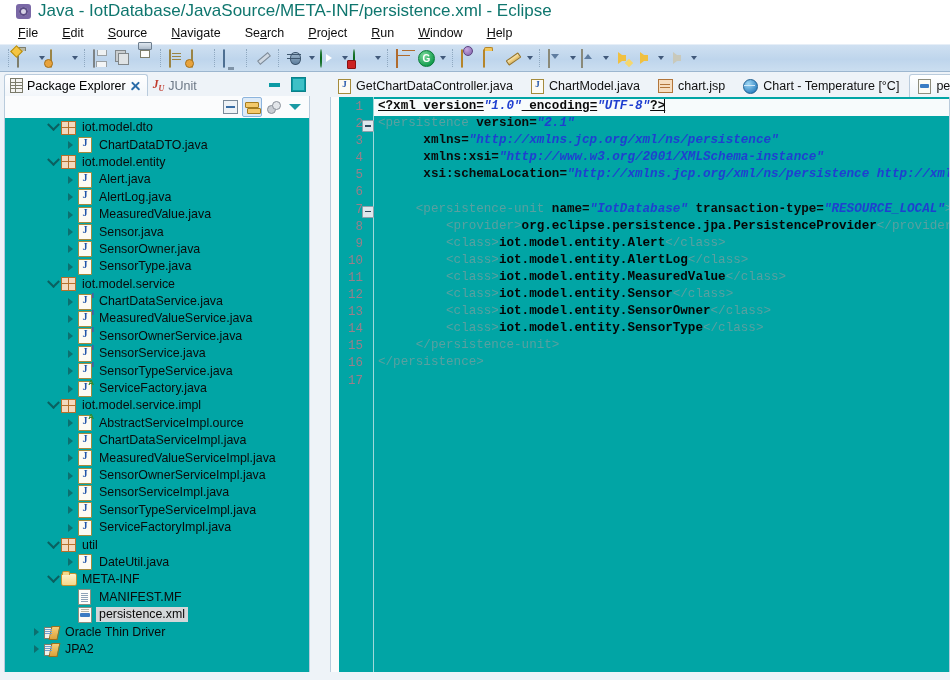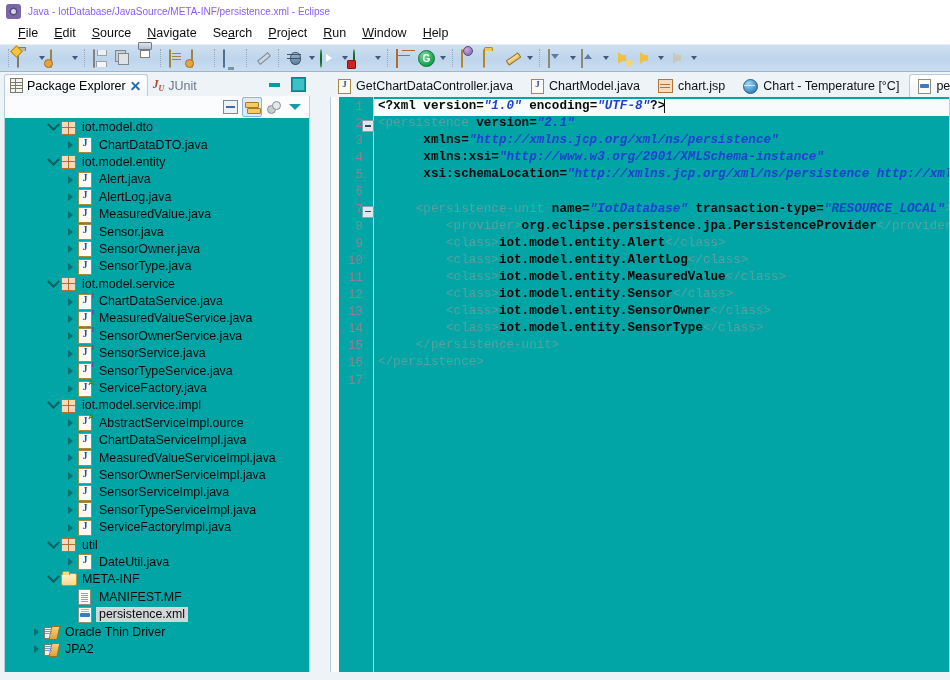--- a/index.html
+++ b/index.html
@@ -15,23 +15,23 @@
     width: 950px; height: 680px;
     background: #ffffff;
   }
 
   
   .titlebar {
     height: 22px;
     background: #ffffff;
     display: flex;
     align-items: center;
-    padding-left: 6px;
-    font-size: 10px;
-    color: #8b5cf6;
+    padding-left: 16px;
+    font-size: 17px;
+    color: #0f766e;
   }
   .title-icon {
     width: 15px; height: 15px;
     margin-right: 7px;
     border-radius: 3px;
     background: #7a68a6;
     position: relative;
     flex: 0 0 auto;
   }
   .title-icon:after {
@@ -47,20 +47,21 @@
 
   
   .menubar {
     height: 22px;
     background: #ffffff;
     display: flex;
     align-items: center;
     padding-left: 10px;
     font-size: 12.5px;
     color: #0d0d0d;
+    gap: 8px;
   }
   .menu-item {
     padding: 2px 8px;
     cursor: default;
     white-space: nowrap;
   }
   .menu-item u { text-decoration: underline; }
 
   
   .toolbar {
@@ -430,21 +431,21 @@
     line-height: 17.1px;
     font: 12.6px "Liberation Mono", monospace;
     white-space: pre;
     padding-left: 4px;
   }
   .cline.current { background: #f7fbfc; }
   .tag   { color: #5aa0a0; }
   .attr  { color: #0a0a0a; font-weight: bold; }
   .val   { color: #1f3fd0; font-style: italic; font-weight: bold; }
   .txt   { color: #050505; font-weight: bold; }
-  .pi    { color: #0a0a0a; font-weight: bold; }
+  .pi    { color: #0a0a0a; font-weight: bold; text-decoration: underline; }
   .caret { border-left: 1px solid #111; }
 
   
   .bottom-strip{
     position:absolute; left:0; bottom:0; width:950px; height:8px;
     background:#eef3f8;
   }
 </style>
 </head>
 <body>

